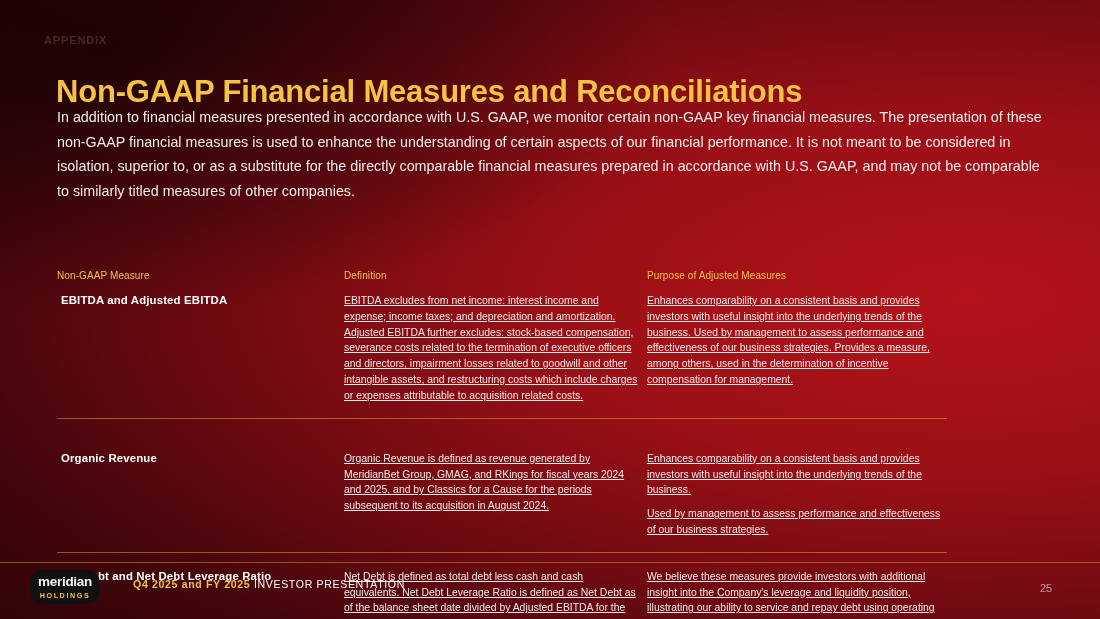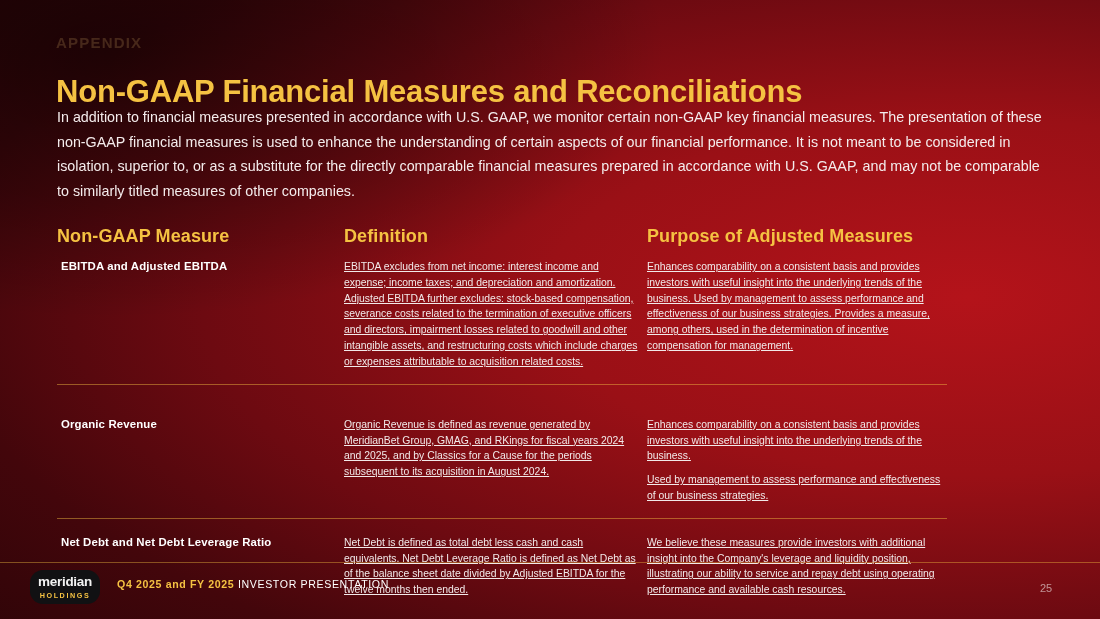--- a/index.html
+++ b/index.html
@@ -29,23 +29,23 @@
     background: radial-gradient(ellipse 70% 60% at 10% 8%, rgba(0,0,0,0.55) 0%, rgba(0,0,0,0.30) 40%, rgba(0,0,0,0) 72%);
     pointer-events: none;
   }
   .content {
     position: relative;
     z-index: 2;
   }
 
   .eyebrow {
     position: absolute;
-    left: 56px;
+    left: 44px;
     top: 34px;
-    font-size: 15px;
+    font-size: 11px;
     letter-spacing: 0.08em;
     color: rgba(255, 210, 120, 0.18);
     text-transform: uppercase;
     font-weight: 700;
   }
 
   .title {
     position: absolute;
     left: 56px;
     top: 54px;
@@ -75,24 +75,25 @@
   }
   .head-row {
     display: flex;
     margin-bottom: 10px;
   }
   .col-1 { width: 287px; box-sizing: border-box; padding-right: 18px; }
   .col-2 { width: 303px; box-sizing: border-box; padding-right: 7px; }
   .col-3 { width: 300px; box-sizing: border-box; padding-right: 6px; }
 
   .head-label {
-    font-size: 18px;
-    font-weight: 700;
+    font-size: 10px;
+    font-weight: 400;
     color: #f5c242;
     letter-spacing: 0.1px;
+    margin-top: 44px;
   }
 
   .row {
     display: flex;
     padding-top: 4px;
     padding-bottom: 14px;
     border-bottom: 1px solid rgba(245, 194, 66, 0.45);
   }
   .row:last-child { border-bottom: none; }
   .row.first { padding-top: 2px; }
@@ -151,21 +152,21 @@
   .logo .sub {
     font-size: 7.2px;
     font-weight: 700;
     color: #f5c242;
     letter-spacing: 0.22em;
     margin-top: 3px;
   }
 
   .footer-text {
     position: absolute;
-    left: 117px;
+    left: 133px;
     top: 578px;
     font-size: 10.6px;
     letter-spacing: 0.06em;
     color: #ffffff;
   }
   .footer-text .hl {
     color: #f5c242;
     font-weight: 700;
   }
   .footer-text .rest {

